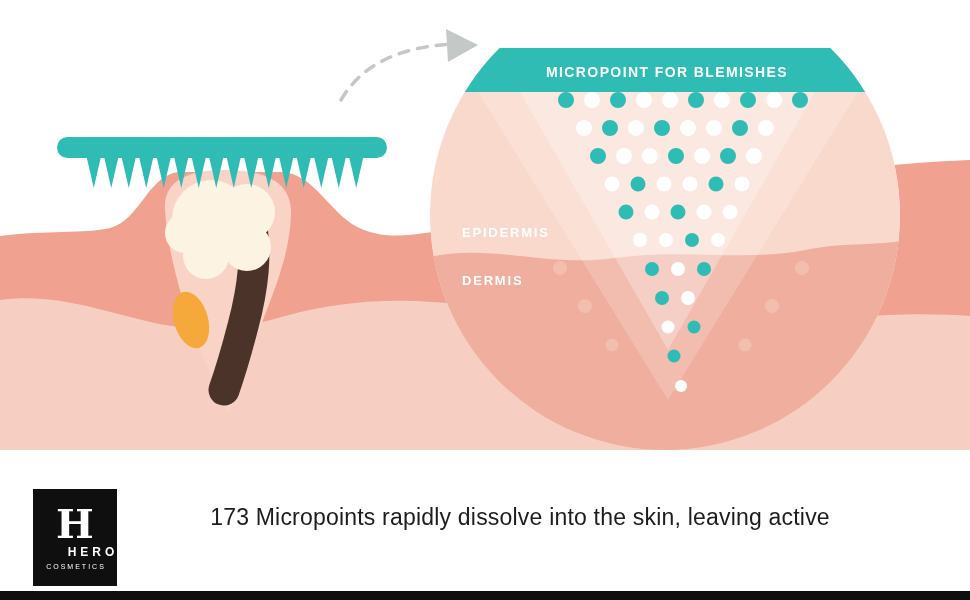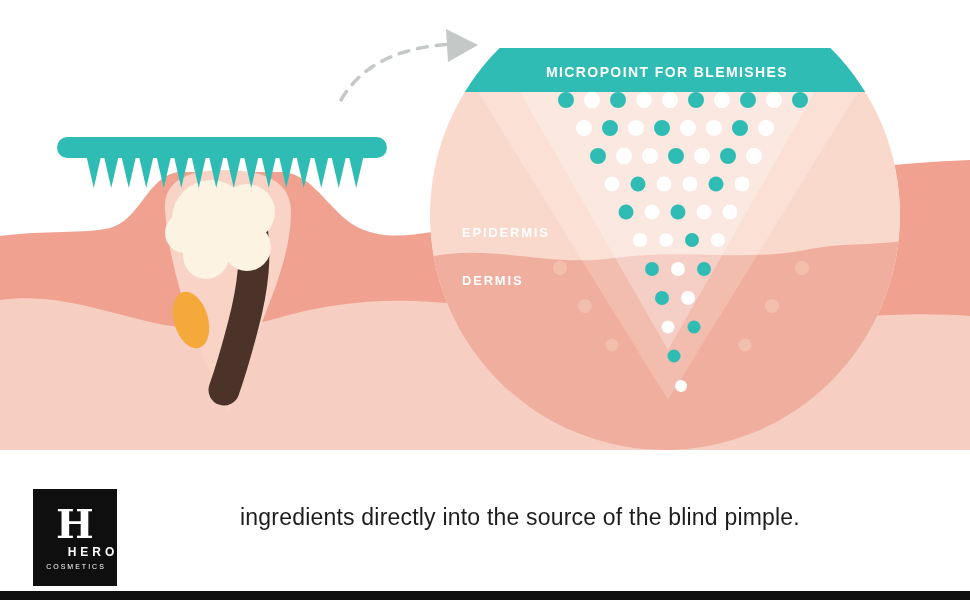--- a/index.html
+++ b/index.html
@@ -140,16 +140,16 @@
   <text class="layer-label" x="462" y="285">DERMIS</text>
 </svg>
 
 <div class="logo">
   <span class="monogram">H</span>
   <span class="name">HERO</span>
   <span class="subtitle">COSMETICS</span>
 </div>
 
 <div class="caption">
-  <div>ingredients directly into the source of the blind pimple.</div>
+  <div>173 Micropoints rapidly dissolve into the skin, leaving active</div>
 </div>
 
 <div class="bottom-bar"></div>
 
 </body></html>

